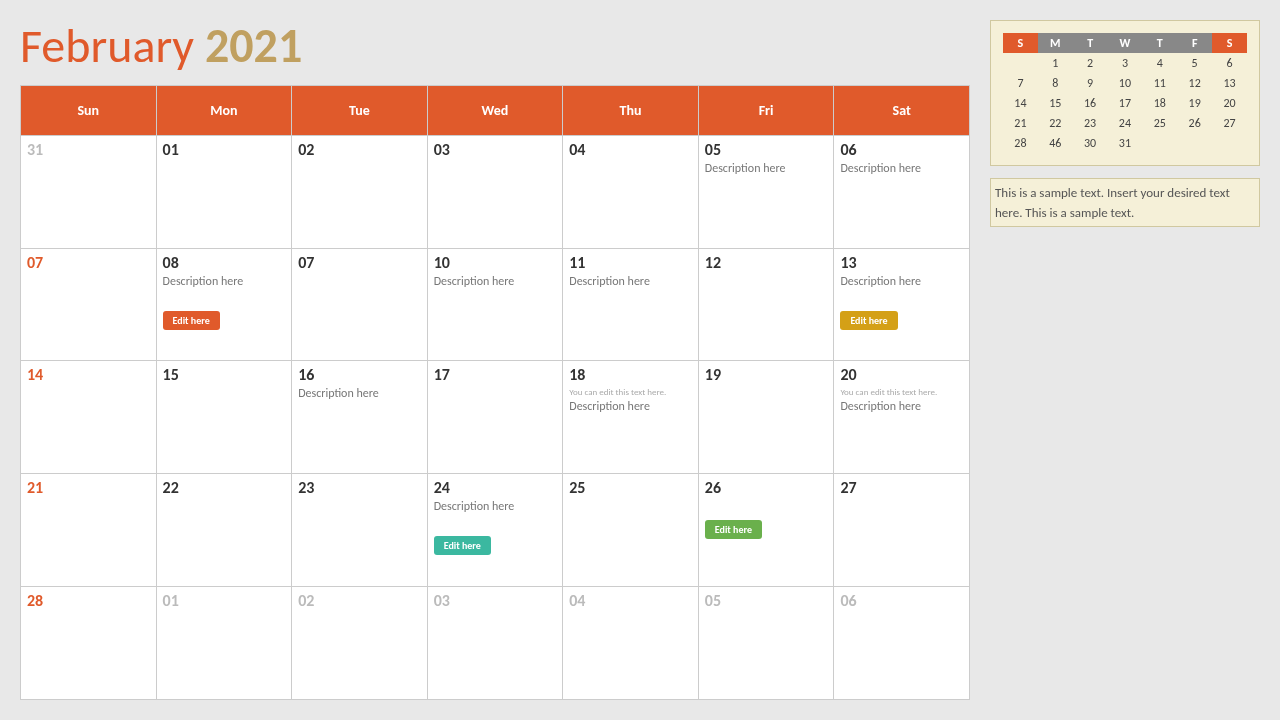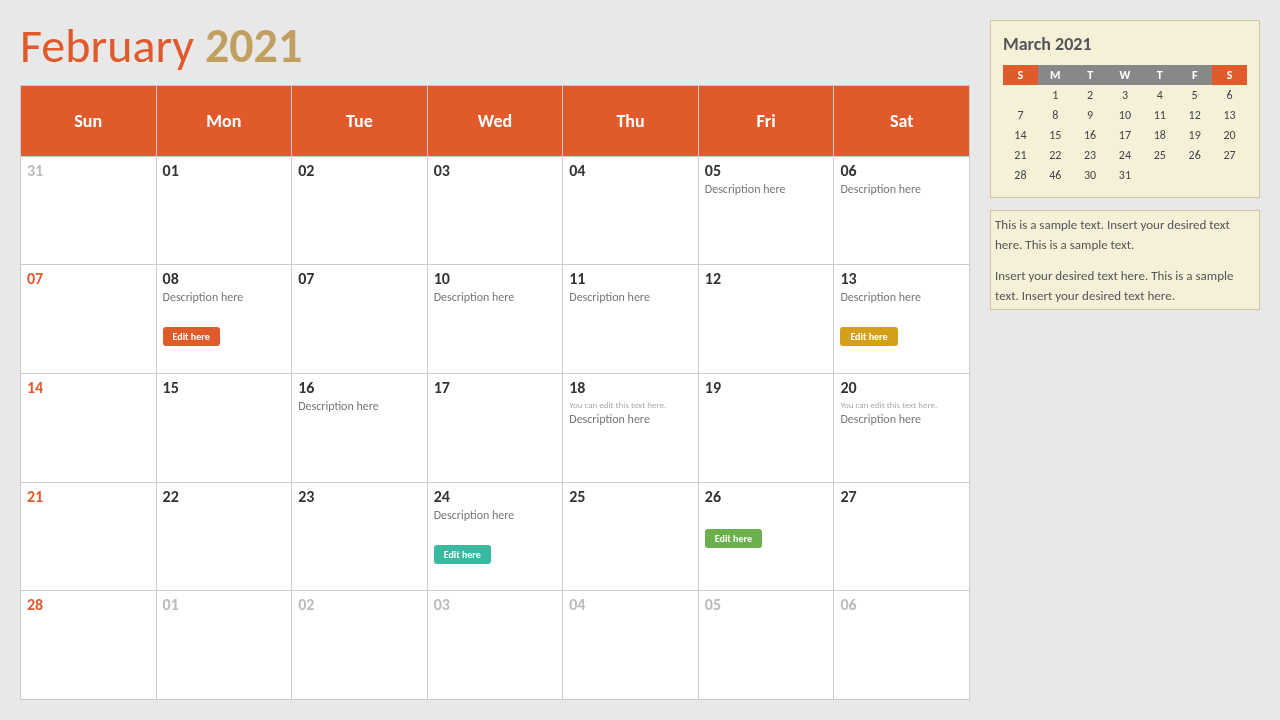--- a/index.html
+++ b/index.html
@@ -40,22 +40,22 @@
       border-collapse: collapse;
       width: 100%;
       flex: 1;
       border: 1.5px solid #ccc;
     }
 
     .calendar-table th {
       background: #e05a2b;
       color: white;
       text-align: center;
-      padding: 24px 4px;
-      font-size: 18px;
+      padding: 16px 4px;
+      font-size: 14px;
       font-weight: 600;
       border: 1px solid #ccc;
     }
 
     .calendar-table td {
       border: 1px solid #ccc;
       vertical-align: top;
       padding: 4px 6px;
       width: 130px;
       height: 95px;
@@ -299,21 +299,20 @@
           <td>
             <span class="day-num inactive">06</span>
           </td>
         </tr>
       </tbody>
   </table>
 </div>
 
 <div class="right-section">
   <div class="mini-cal-container">
-    <div class="mini-cal-title" id="mini-cal-title">March 2021</div>
     <div class="mini-cal">
       <table id="mini-cal-table">
         <thead>
             <tr id="mini-cal-header">
               <th class="sun">S</th>
               <th class="weekday">M</th>
               <th class="weekday">T</th>
               <th class="weekday">W</th>
               <th class="weekday">T</th>
               <th class="weekday">F</th>
@@ -366,15 +365,14 @@
               <td></td>
               <td></td>
             </tr>
           </tbody>
       </table>
     </div>
   </div>
 
   <div class="sample-text-box">
     <p>This is a sample text. Insert your desired text here. This is a sample text.</p>
-    <p>Insert your desired text here. This is a sample text. Insert your desired text here.</p>
   </div>
 </div>
 
 </body></html>

